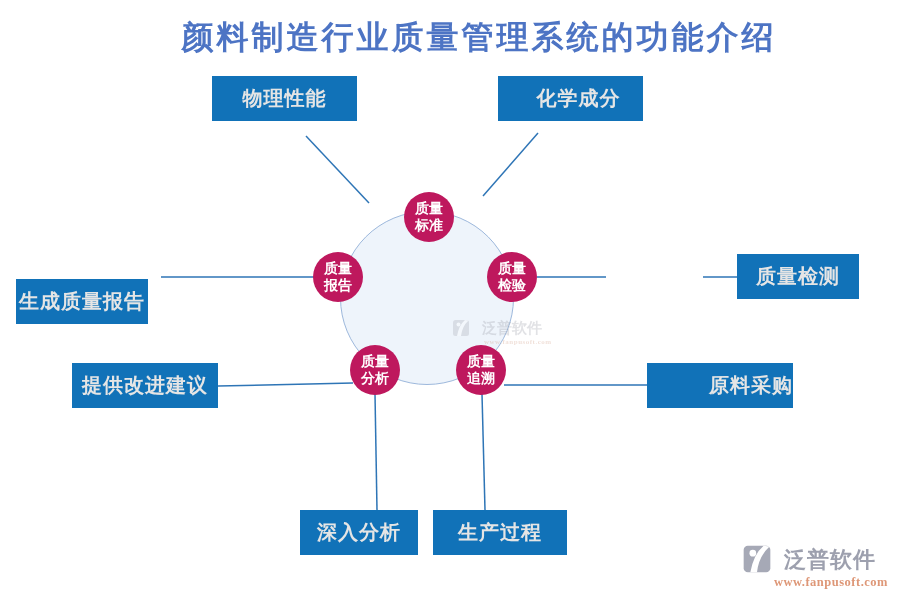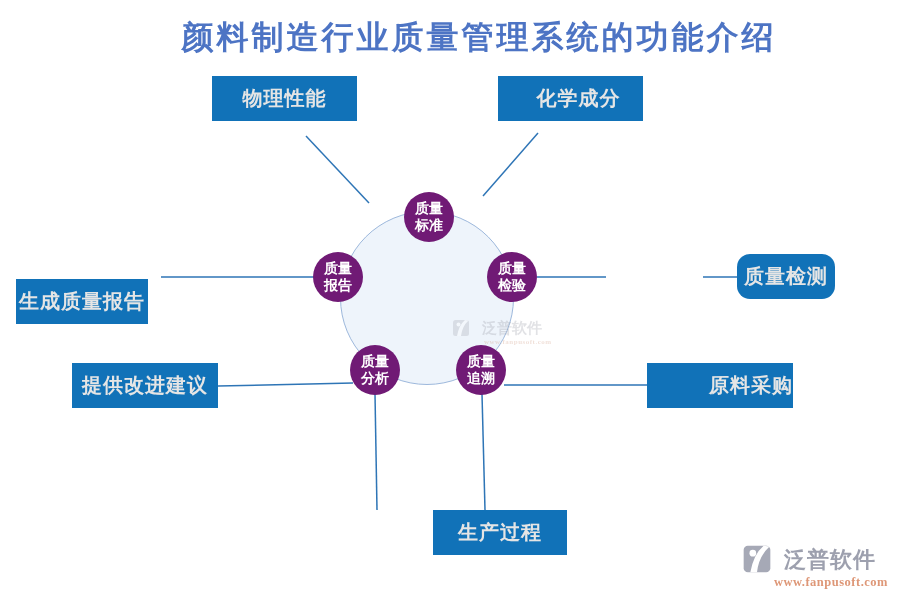--- a/index.html
+++ b/index.html
@@ -43,21 +43,21 @@
     width: 174px; height: 174px;
     border-radius: 50%;
     background: #eef4fb;
     border: 1px solid #9db8dc;
   }
 
   .node {
     position: absolute;
     width: 50px; height: 50px;
     border-radius: 50%;
-    background: #701a75;
+    background: #be185d;
     color: #ffffff;
     font-size: 14px;
     font-weight: bold;
     line-height: 1.2;
     display: flex;
     align-items: center;
     justify-content: center;
     text-align: center;
   }
   .node span { white-space: pre-line; }
@@ -77,21 +77,21 @@
     letter-spacing: 1px;
     display: flex;
     align-items: center;
     justify-content: center;
     text-align: center;
   }
   .b-physical    { left: 212px; top: 76px;  width: 145px; }
   .b-chemical    { left: 498px; top: 76px;  width: 145px; padding-left: 16px; }
   .b-genreport   { left: 16px;  top: 253px; width: 132px; margin-top: 26px; }
   .b-rawquality  { left: 606px; top: 254px; width: 97px;  }
-  .b-qtesting    { left: 737px; top: 254px; width: 98px; border-radius: 13px; }
+  .b-qtesting    { left: 737px; top: 254px; width: 122px; }
   .b-improve     { left: 72px;  top: 363px; width: 146px; }
   .b-procurement { left: 647px; top: 363px; width: 146px; justify-content: flex-end; }
   .b-deepanalysis{ left: 300px; top: 510px; width: 118px; }
   .b-production  { left: 433px; top: 510px; width: 134px; }
 
   .brand {
     position: absolute;
     display: flex;
     flex-direction: column;
     align-items: flex-start;
@@ -192,20 +192,23 @@
   </div>
   <div class="box b-qtesting">
     <span>质量检测</span>
   </div>
   <div class="box b-improve">
     <span>提供改进建议</span>
   </div>
   <div class="box b-procurement">
     <span>原料采购</span>
   </div>
+  <div class="box b-deepanalysis">
+    <span>深入分析</span>
+  </div>
   <div class="box b-production">
     <span>生产过程</span>
   </div>
 
   <div class="brand brand-footer">
     <div class="row">
       <svg class="logo-svg" viewBox="0 0 36 36" aria-hidden="true">
         <path fill="#a6a9b6" d="M7 2 h22 a5 5 0 0 1 5 5 v22 a5 5 0 0 1 -5 5 h-22 a5 5 0 0 1 -5 -5 v-22 a5 5 0 0 1 5 -5 z"></path>
         <path fill="#ffffff" d="M26 2 Q14 12 10 34 L18 34 Q20 15 33 3 Z"></path>
         <circle fill="#ffffff" cx="13" cy="11" r="4"></circle>

